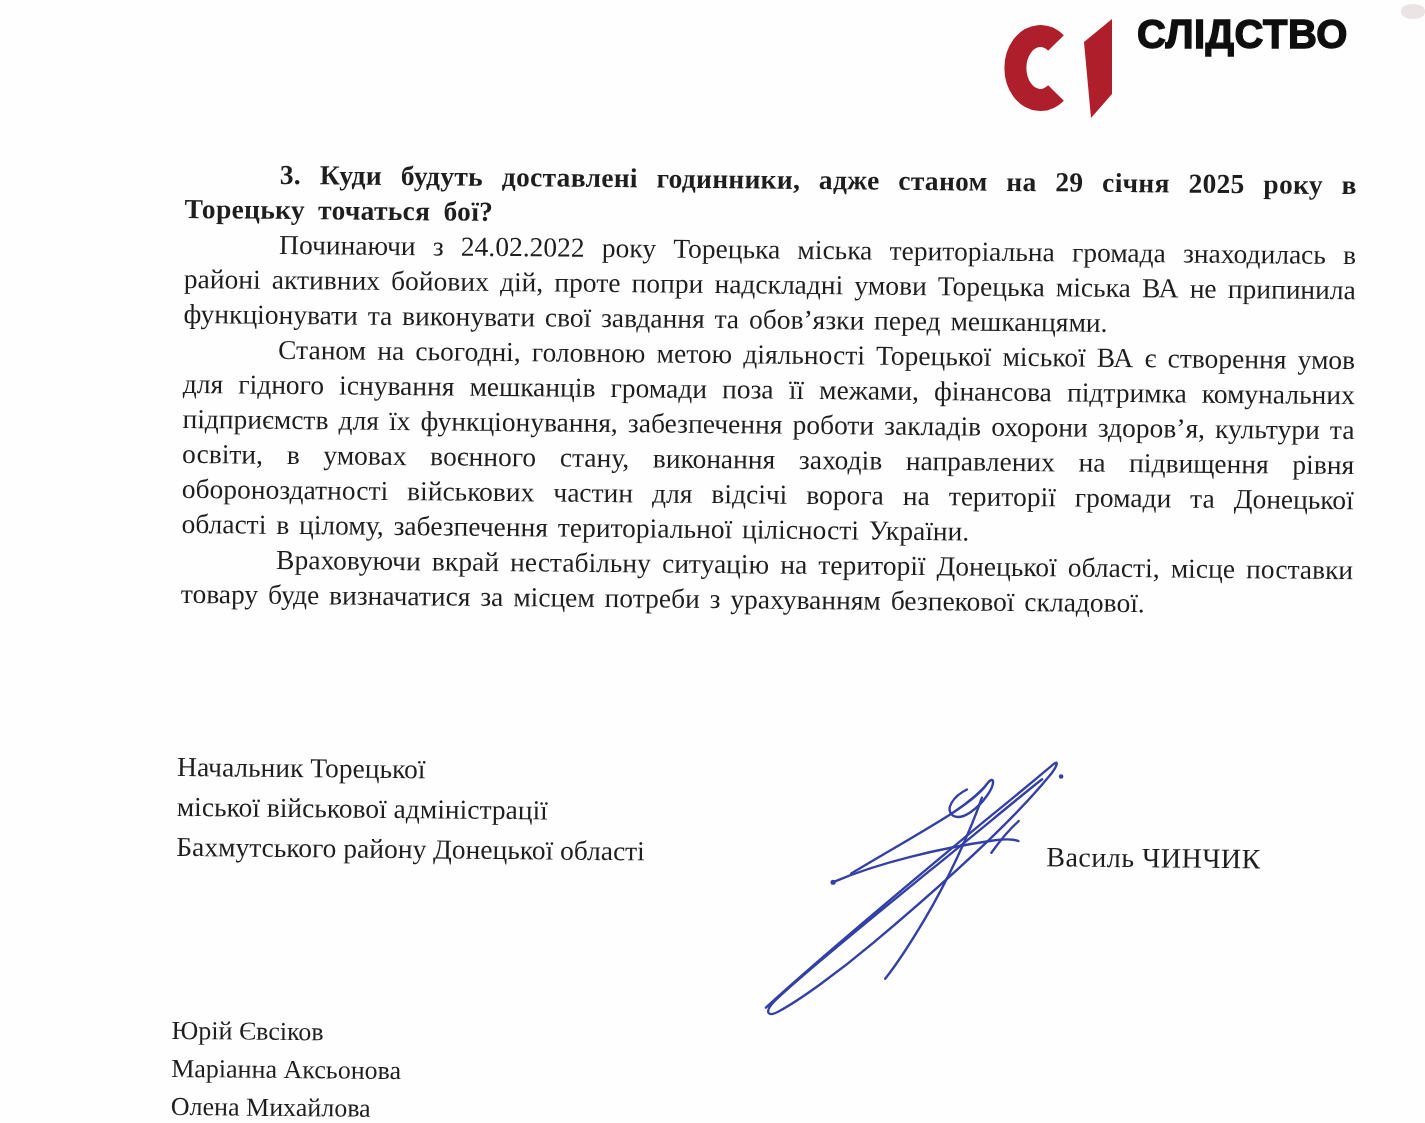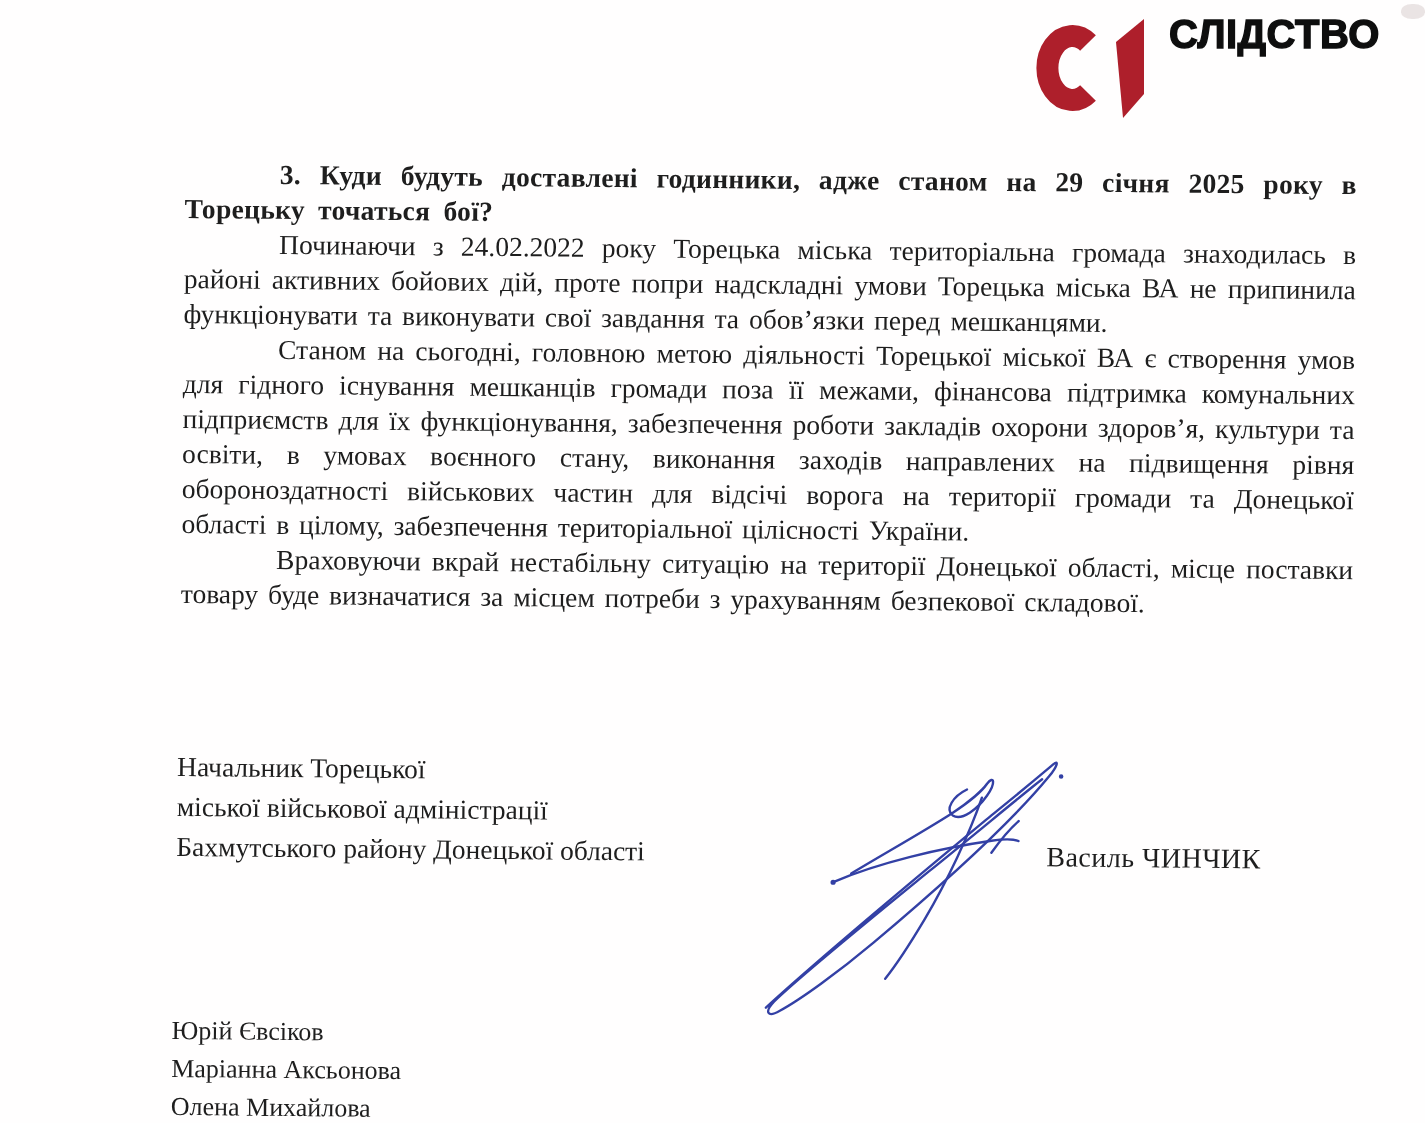--- a/index.html
+++ b/index.html
@@ -10,21 +10,21 @@
     overflow:hidden;
     font-family:"Liberation Serif", serif;
     color:#1e1e1e;
   }
   .corner-smudge{
     position:absolute;right:0px;top:4px;width:24px;height:15px;
     background:#e6dfdf;border-radius:45%;opacity:.85;
   }
   
   .logo{
-    position:absolute;left:1036px;top:8px;
+    position:absolute;left:1004px;top:8px;
     display:flex;align-items:flex-start;gap:21px;
   }
   .logo-mark{display:block;margin-top:6px;}
   .logo-text{
     font-family:"Liberation Sans", sans-serif;
     font-weight:bold;
     font-size:40px;line-height:40px;
     letter-spacing:.5px;
     color:#0e0e0e;
     -webkit-text-stroke:1.4px #0e0e0e;

